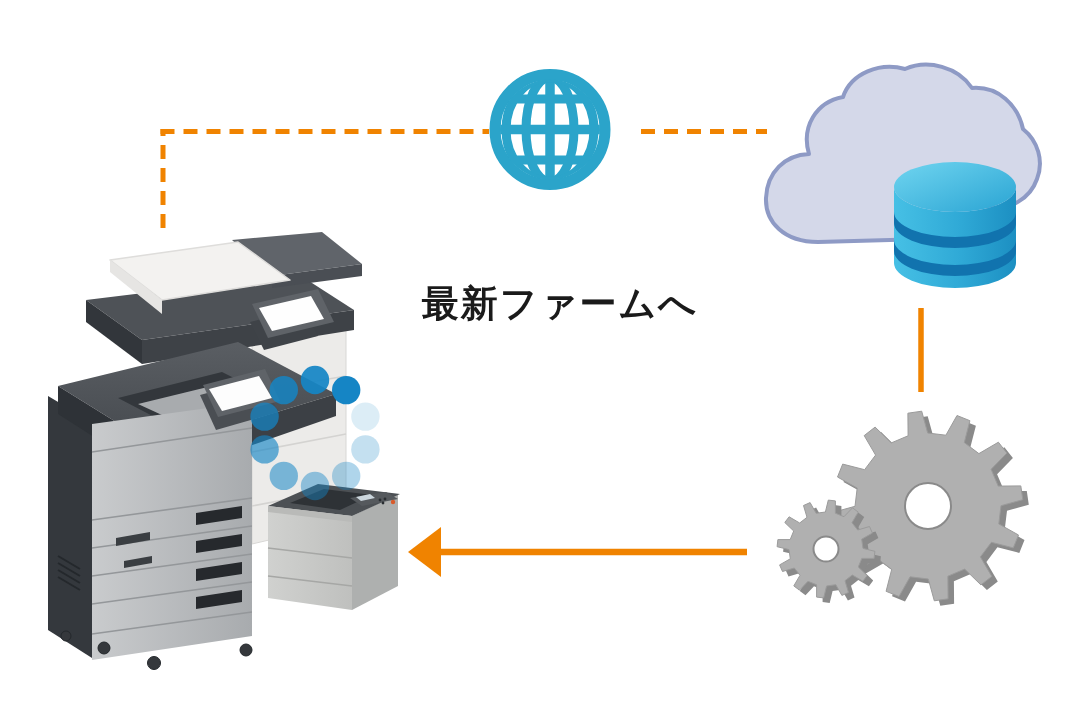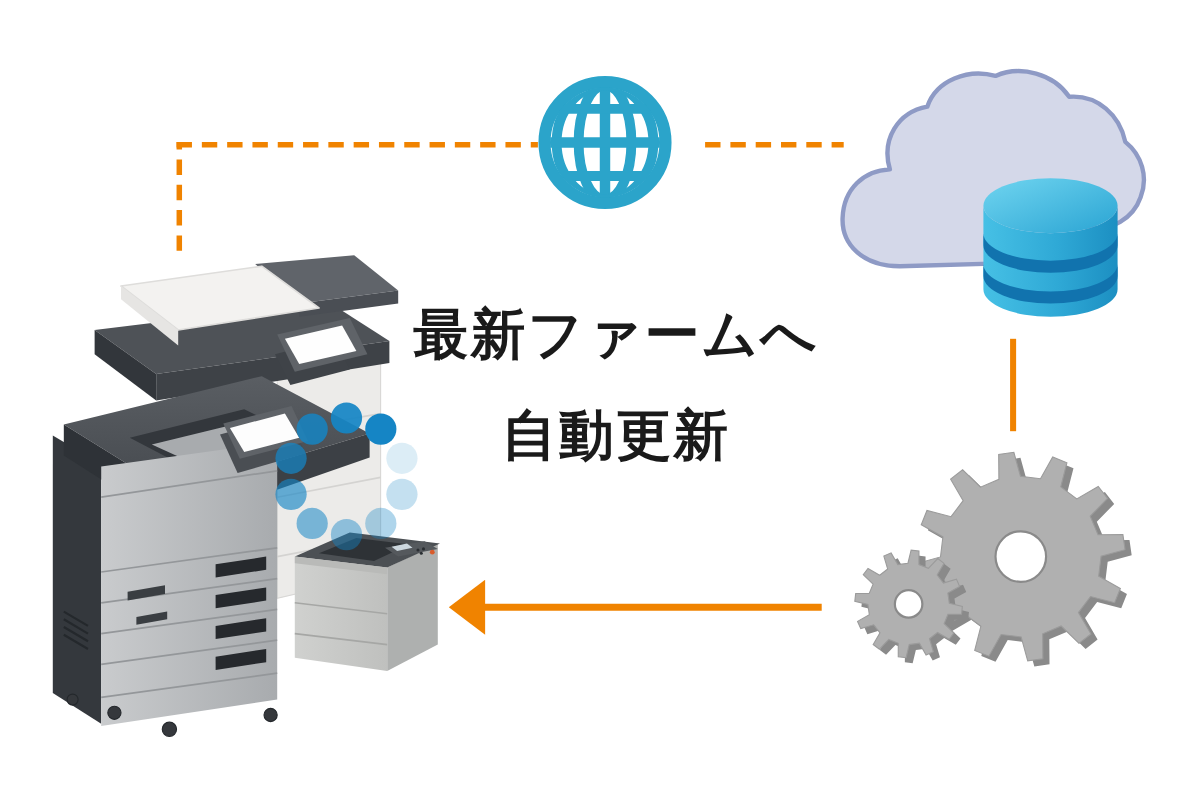--- a/index.html
+++ b/index.html
@@ -8,21 +8,21 @@
     width:1080px;height:720px;
     background:var(--bg,#fff);
     overflow:hidden;
     font-family:"Liberation Sans","DejaVu Sans",sans-serif;
   }
   .stage svg{position:absolute;left:0;top:0;}
   .caption{
     position:absolute;
     left:350px;top:258px;width:420px;
     text-align:center;
-    font-size:50px;
+    font-size:37px;
     font-weight:bold;
     letter-spacing:2px;
     line-height:92px;
     color:var(--text,#1a1a1a);
   }
 </style>
 </head>
 <body>
 
 <div class="stage" style="--orange: #F08300; --globe: #2BA4CA; --cloudFill: #D4D8E9; --cloudBorder: #8E9AC5; --dbBand: #1173AE; --text: #1A1A1A; --bg: #FFFFFF;">
@@ -176,16 +176,15 @@
         <circle cx="315.0" cy="486.0" r="14.2" fill="#1585C5" fill-opacity="0.44"></circle>
         <circle cx="283.8" cy="475.9" r="14.2" fill="#1585C5" fill-opacity="0.54"></circle>
         <circle cx="264.6" cy="449.4" r="14.2" fill="#1585C5" fill-opacity="0.64"></circle>
         <circle cx="264.6" cy="416.6" r="14.2" fill="#1585C5" fill-opacity="0.73"></circle>
         <circle cx="283.8" cy="390.1" r="14.2" fill="#1585C5" fill-opacity="0.83"></circle>
       </g>
 </svg>
 
   <div class="caption">
     <div>最新ファームへ</div>
-    <div>自動更新</div>
   </div>
 
 </div>
 
 </body></html>

